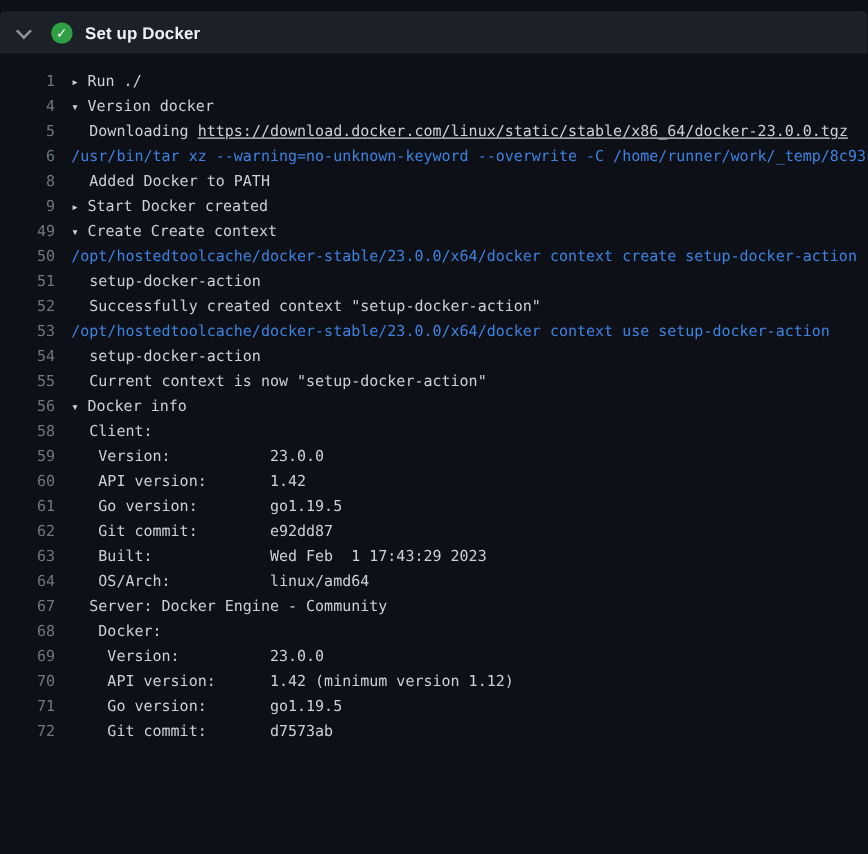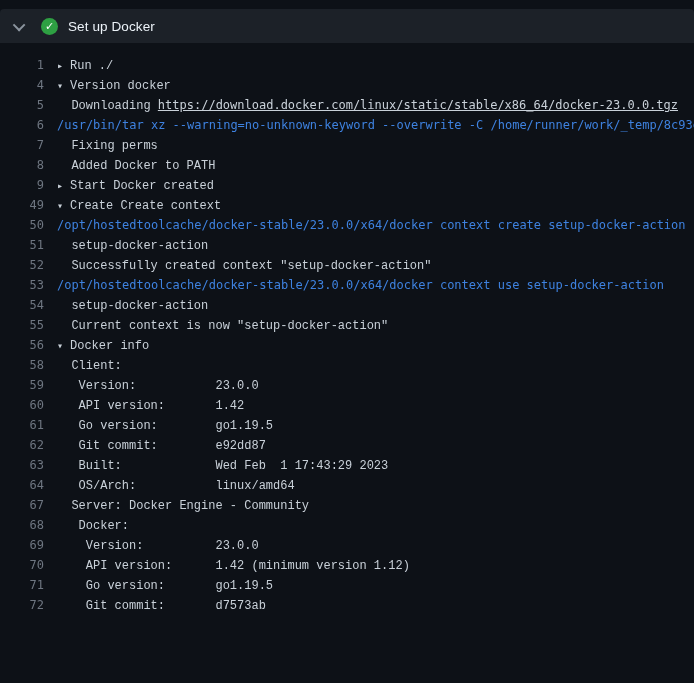--- a/index.html
+++ b/index.html
@@ -43,21 +43,21 @@
     font-weight: bold;
     line-height: 17px;
     text-align: center;
     display: inline-block;
     margin-right: 10px;
     font-family: "DejaVu Sans", sans-serif;
   }
   .title {
     color: #ecf2f8;
     font-size: 13.5px;
-    font-weight: 400;
+    font-weight: 700;
     letter-spacing: 0.1px;
   }
 
   
   .log-area {
     padding-top: 12px;
     font-family: "DejaVu Sans Mono", "Liberation Mono", monospace;
     font-size: 12px;
     color: #c9d1d9;
   }
@@ -78,21 +78,21 @@
     cursor: pointer;
     user-select: none;
   }
   .content { white-space: pre; }
   .arrow {
     display: inline-block;
     width: 13px;
     font-size: 10px;
     color: #c9d1d9;
   }
-  .seg-plain { color: #c9d1d9; font-family: Liberation Mono, monospace; }
+  .seg-plain { color: #c9d1d9; }
   .seg-cmd   { color: #3e82e0; }
   .seg-link  {
     color: #c9d1d9;
     text-decoration: underline;
     cursor: pointer;
     margin-top: 25px;
   }
 </style>
 </head>
 <body>
@@ -101,21 +101,20 @@
   <span class="chev"></span>
   <span class="check">✓</span>
   <span class="title">Set up Docker</span>
 </div>
 
 <div class="log-area">
     <div class="log-line group"><span class="num">1</span><span class="content"><span class="arrow">▸</span><span class="seg-plain">Run ./</span></span></div>
     <div class="log-line group"><span class="num">4</span><span class="content"><span class="arrow">▾</span><span class="seg-plain">Version docker</span></span></div>
     <div class="log-line"><span class="num">5</span><span class="content"><span class="seg-plain">  Downloading </span><span class="seg-link">https://download.docker.com/linux/static/stable/x86_64/docker-23.0.0.tgz</span></span></div>
     <div class="log-line"><span class="num">6</span><span class="content"><span class="seg-cmd">/usr/bin/tar xz --warning=no-unknown-keyword --overwrite -C /home/runner/work/_temp/8c93e84f</span></span></div>
-    <div class="log-line"><span class="num">7</span><span class="content"><span class="seg-plain">  Fixing perms</span></span></div>
     <div class="log-line"><span class="num">8</span><span class="content"><span class="seg-plain">  Added Docker to PATH</span></span></div>
     <div class="log-line group"><span class="num">9</span><span class="content"><span class="arrow">▸</span><span class="seg-plain">Start Docker created</span></span></div>
     <div class="log-line group"><span class="num">49</span><span class="content"><span class="arrow">▾</span><span class="seg-plain">Create Create context</span></span></div>
     <div class="log-line"><span class="num">50</span><span class="content"><span class="seg-cmd">/opt/hostedtoolcache/docker-stable/23.0.0/x64/docker context create setup-docker-action</span></span></div>
     <div class="log-line"><span class="num">51</span><span class="content"><span class="seg-plain">  setup-docker-action</span></span></div>
     <div class="log-line"><span class="num">52</span><span class="content"><span class="seg-plain">  Successfully created context "setup-docker-action"</span></span></div>
     <div class="log-line"><span class="num">53</span><span class="content"><span class="seg-cmd">/opt/hostedtoolcache/docker-stable/23.0.0/x64/docker context use setup-docker-action</span></span></div>
     <div class="log-line"><span class="num">54</span><span class="content"><span class="seg-plain">  setup-docker-action</span></span></div>
     <div class="log-line"><span class="num">55</span><span class="content"><span class="seg-plain">  Current context is now "setup-docker-action"</span></span></div>
     <div class="log-line group"><span class="num">56</span><span class="content"><span class="arrow">▾</span><span class="seg-plain">Docker info</span></span></div>

